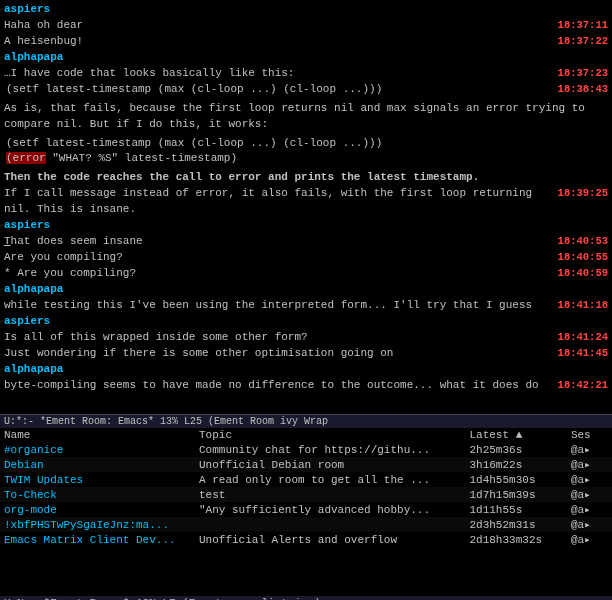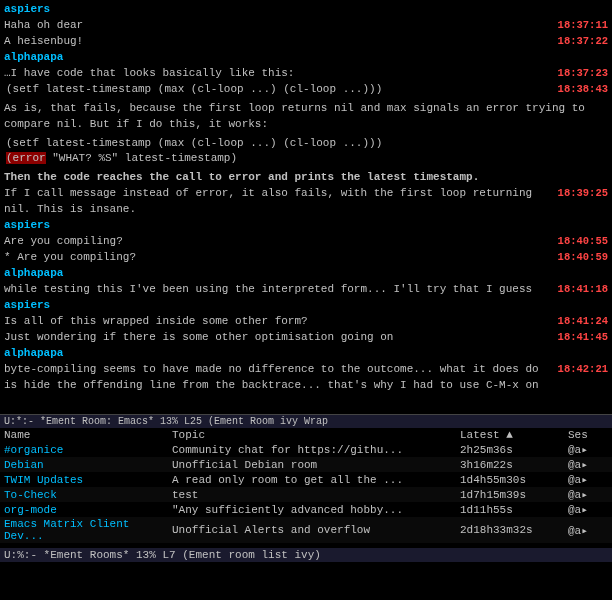--- a/index.html
+++ b/index.html
@@ -63,21 +63,21 @@
       color: #c0c0c0;
       padding: 1px 4px;
       font-size: 10px;
       border-top: 1px solid #444;
       margin-top: 24px;
     }
 
     
     #room-list-panel {
       background: #000;
-      height: 120px;
+      height: 168px;
       overflow: hidden;
     }
 
     .room-table {
       width: 100%;
       border-collapse: collapse;
     }
 
     .room-table thead tr {
       background: #000;
@@ -167,20 +167,24 @@
   <div style="margin-top:3px;font-weight:bold;">
     <span class="msg-text">Then the code reaches the call to error and prints the latest timestamp.</span>
   </div>
   <div class="msg-line">
     <span class="msg-text">If I call message instead of error, it also fails, with the first loop returning nil. This is insane.</span>
     <span class="timestamp">18:39:25</span>
   </div>
 
   <div>
     <span class="username">aspiers</span>
+  </div>
+  <div class="msg-line">
+    <span class="msg-text"><span style="text-decoration:underline;">T</span>hat does seem insane</span>
+    <span class="timestamp">18:40:53</span>
   </div>
   <div class="msg-line">
     <span class="msg-text">Are you compiling?</span>
     <span class="timestamp">18:40:55</span>
   </div>
   <div class="msg-line">
     <span class="msg-text"> * Are you compiling?</span>
     <span class="timestamp">18:40:59</span>
   </div>
 
@@ -252,20 +256,26 @@
           <td>1d7h15m39s</td>
           <td>@a▸</td>
         </tr>
         <tr>
           <td><a href="#" class="room-link">org-mode</a></td>
           <td>"Any sufficiently advanced hobby...</td>
           <td>1d11h55s</td>
           <td>@a▸</td>
         </tr>
         <tr>
+          <td><a href="#" class="room-link">!xbfPHSTwPySgaIeJnz:ma...</a></td>
+          <td></td>
+          <td>2d3h52m31s</td>
+          <td>@a▸</td>
+        </tr>
+        <tr>
           <td><a href="#" class="room-link">Emacs Matrix Client Dev...</a></td>
           <td>Unofficial Alerts and overflow</td>
           <td>2d18h33m32s</td>
           <td>@a▸</td>
         </tr>
       </tbody>
   </table>
 </div>
 
 <div class="bottom-status-bar">

